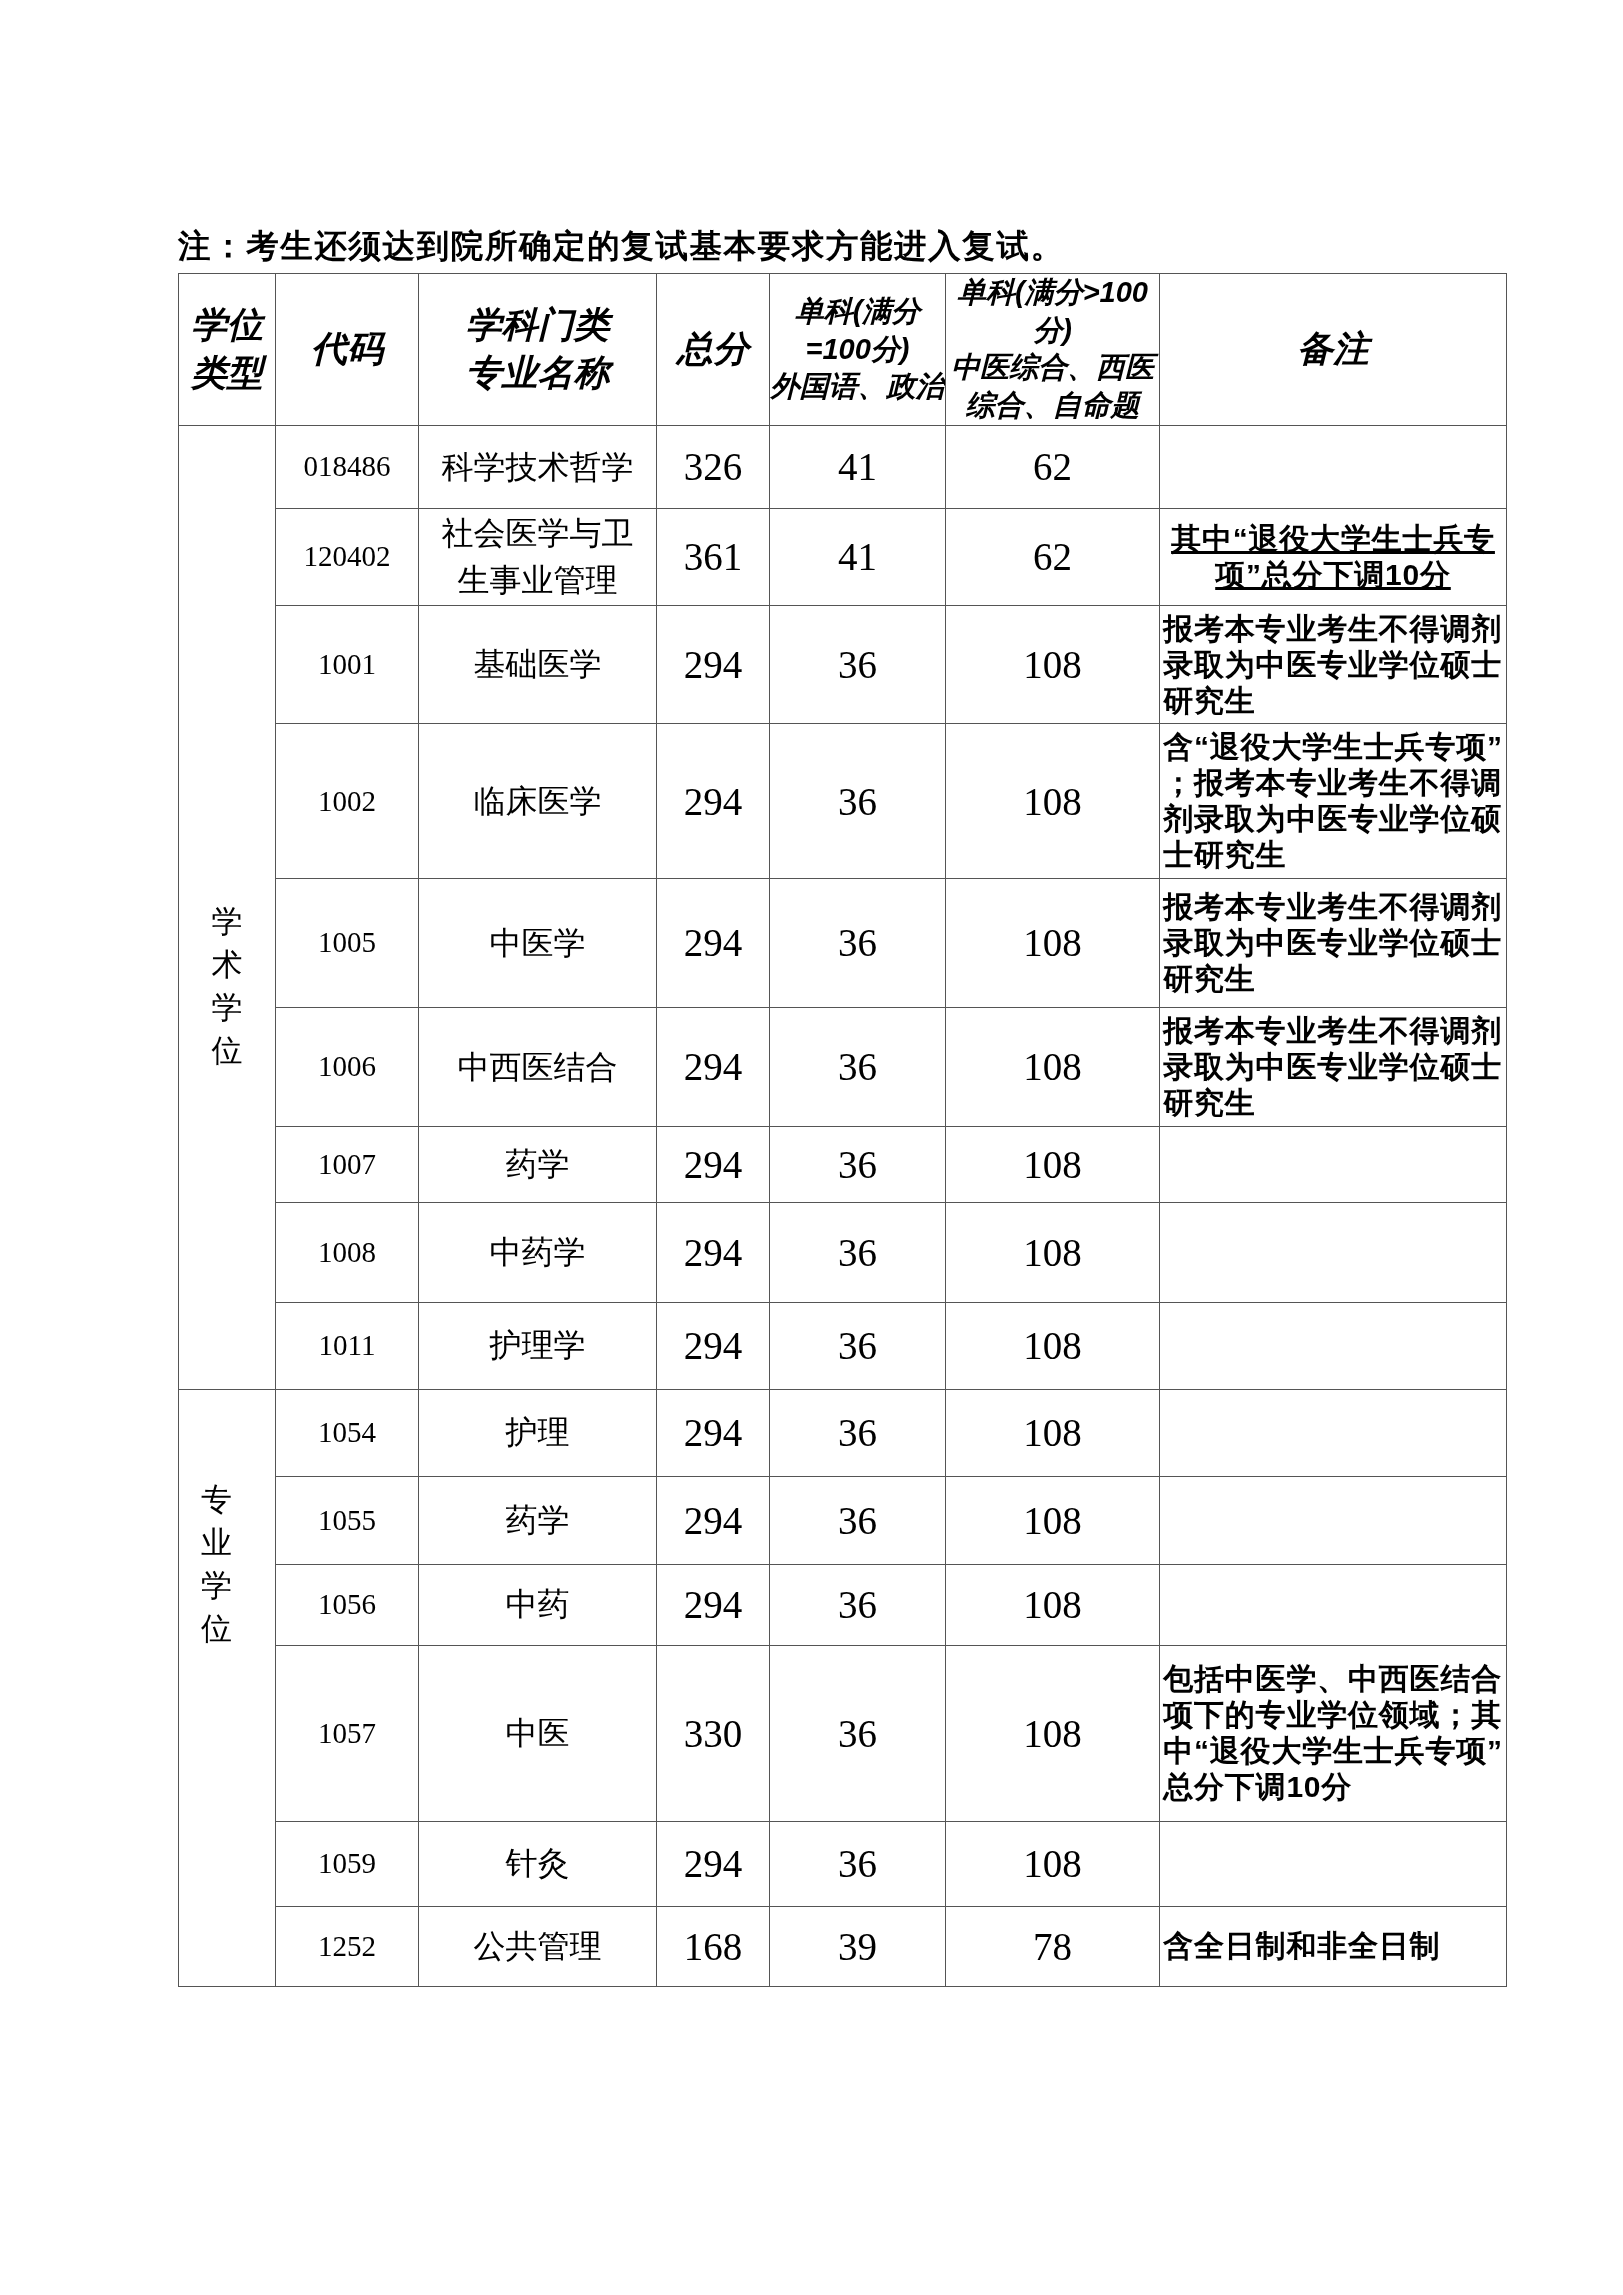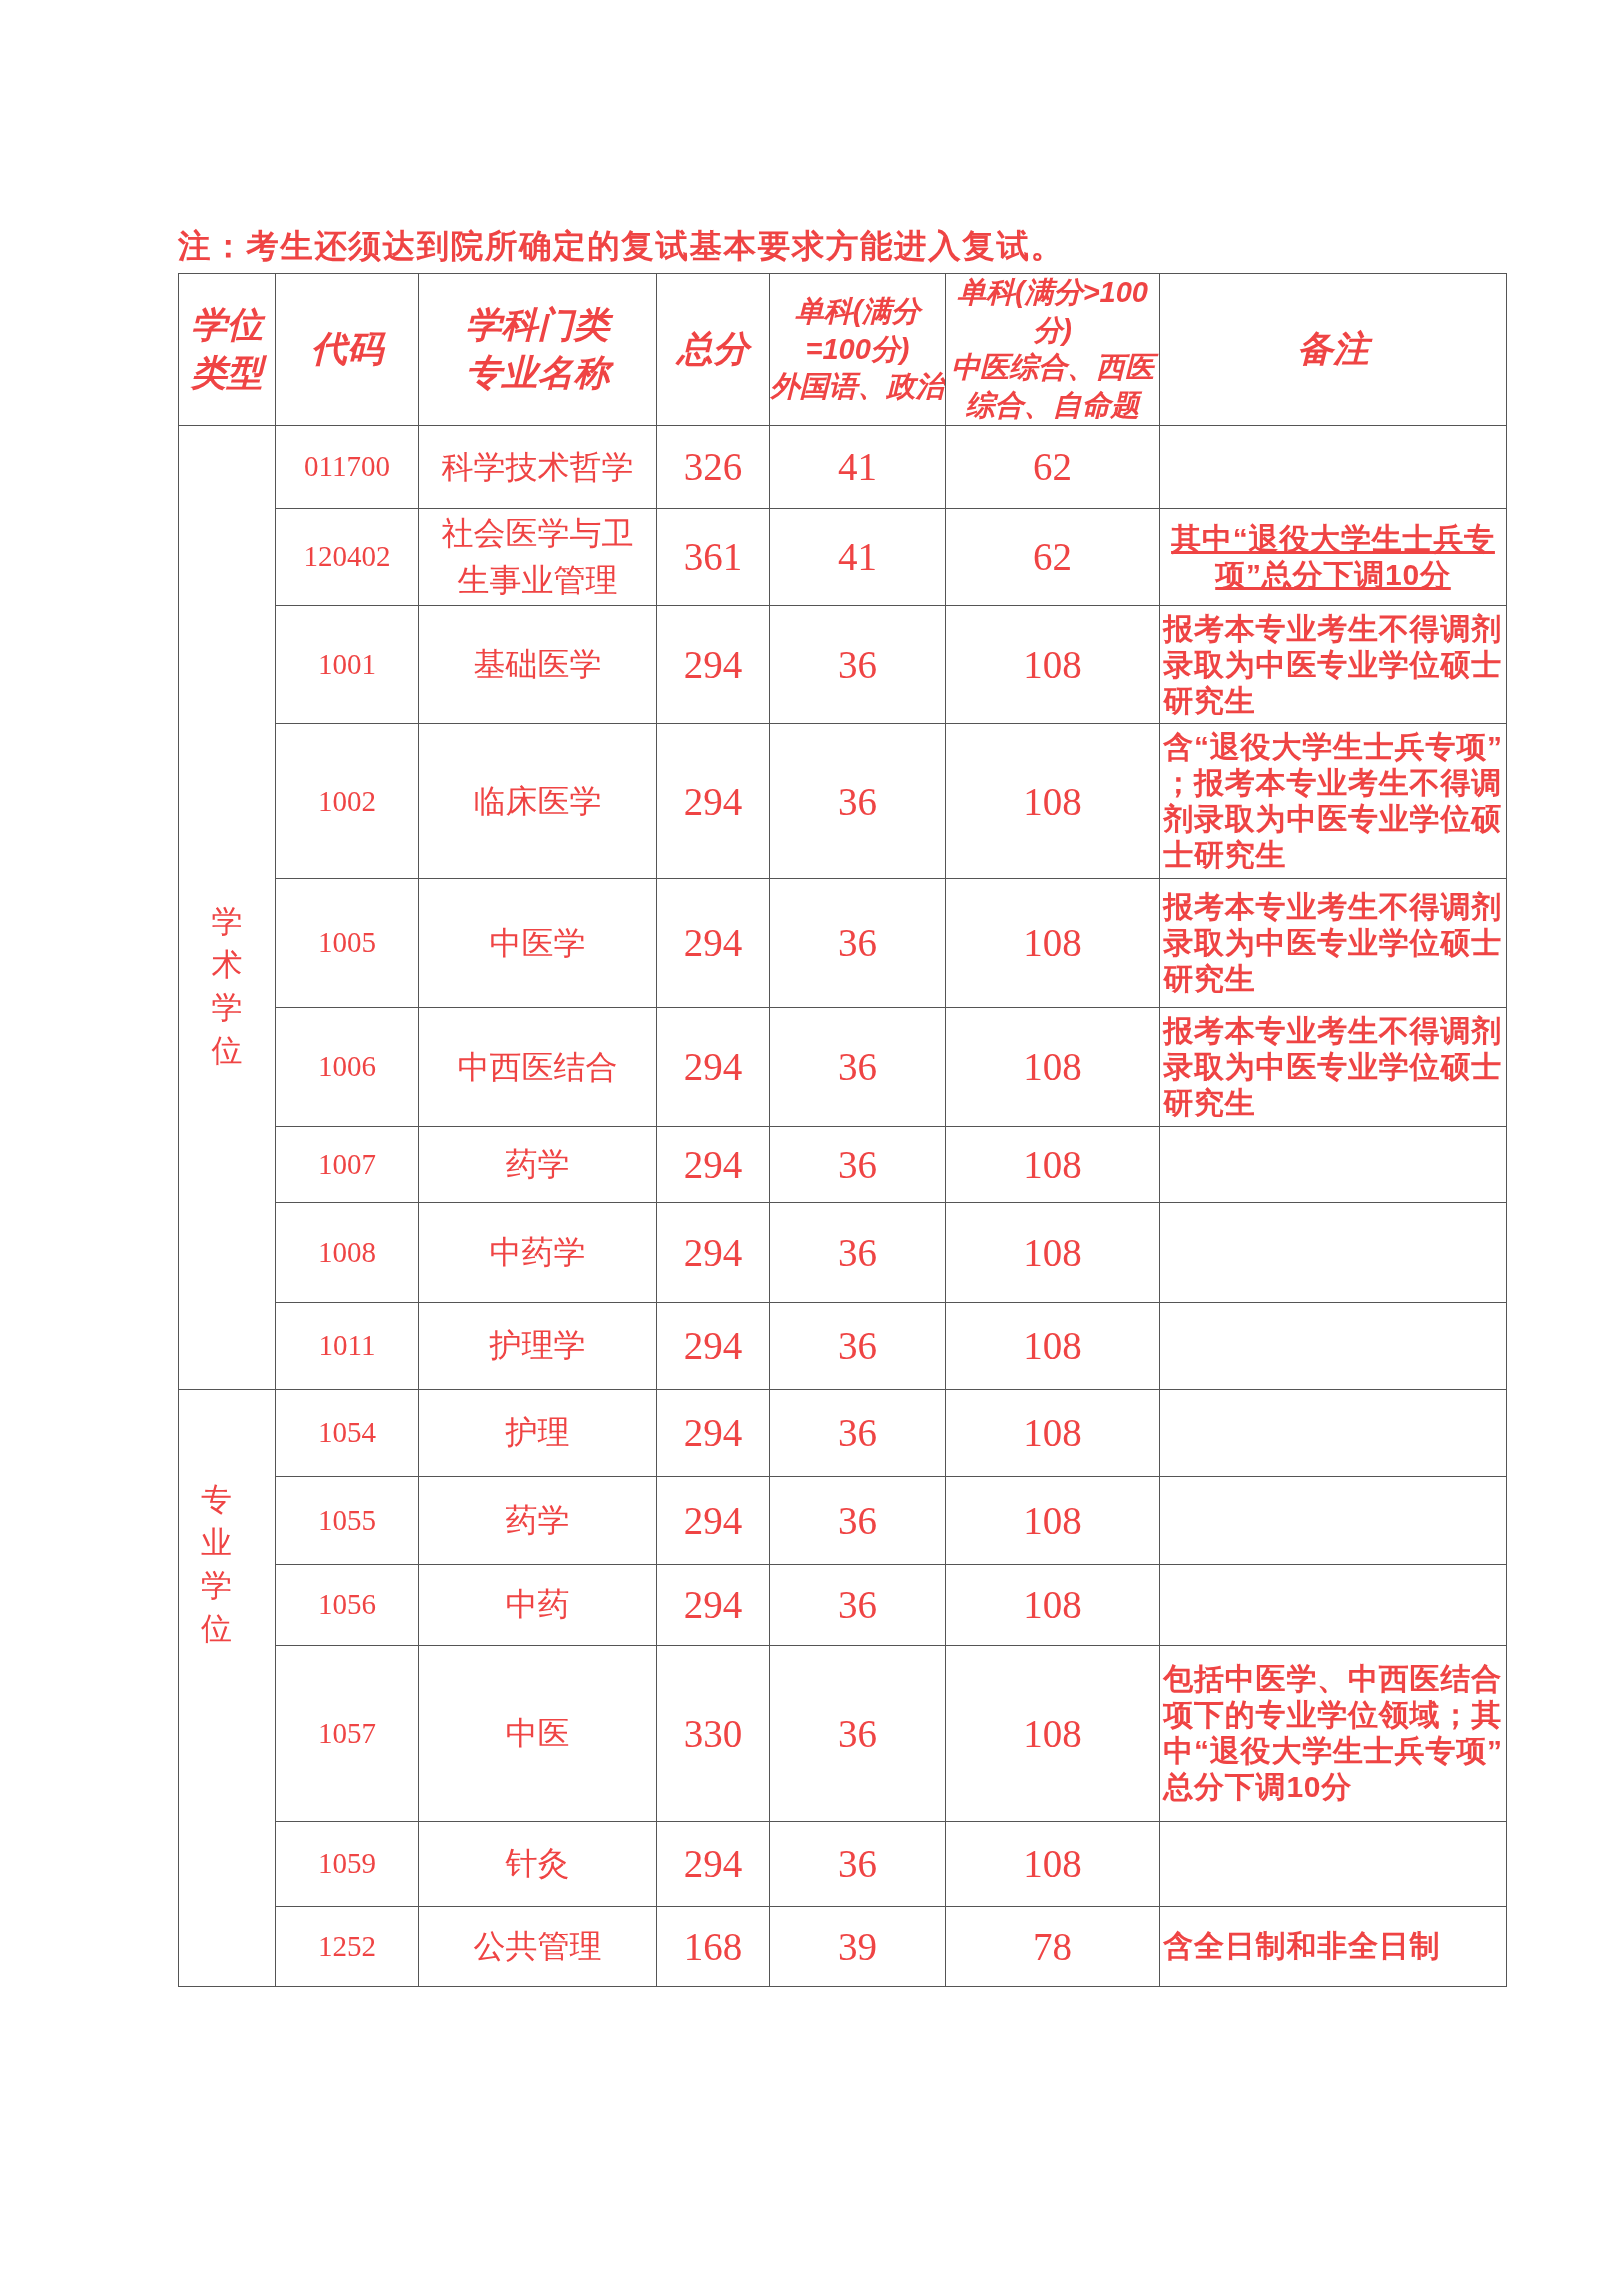--- a/index.html
+++ b/index.html
@@ -1,21 +1,21 @@
 <!DOCTYPE html>
 <html style="font-size:12.7px"><head>
 <meta charset="utf-8">
 <style>
   html,body{margin:0;padding:0;background:#ffffff;}
   .page{
     position:relative;
     width:1623px;height:2295px;
     background:#ffffff;
     font-family:"Liberation Serif", serif;
-    color:#ef4444;
+    color:#000000;
     overflow:hidden;
   }
   .note{
     position:absolute;
     left:178px;top:225px;
     width:1268px;
     font-size:32.5px;
     font-weight:700;
     letter-spacing:1.6px;
     font-family:"Liberation Serif", serif;
@@ -129,21 +129,21 @@
 分)
 中医综合、西医
 综合、自命题</th>
       <th class="h-big">备注</th>
     </tr>
 
     <tr class="r1">
       <td class="c-degree" rowspan="9">
         <div class="vlabel shift-down">学术学位</div>
       </td>
-      <td class="c-code">011700</td>
+      <td class="c-code">018486</td>
       <td class="c-name">科学技术哲学</td>
       <td class="c-score">326</td>
       <td class="c-score">41</td>
       <td class="c-score">62</td>
       <td class="c-remark"></td>
     </tr>
     <tr class="r2">
       <td class="c-code">120402</td>
       <td class="c-name">社会医学与卫生事业管理</td>
       <td class="c-score">361</td>

